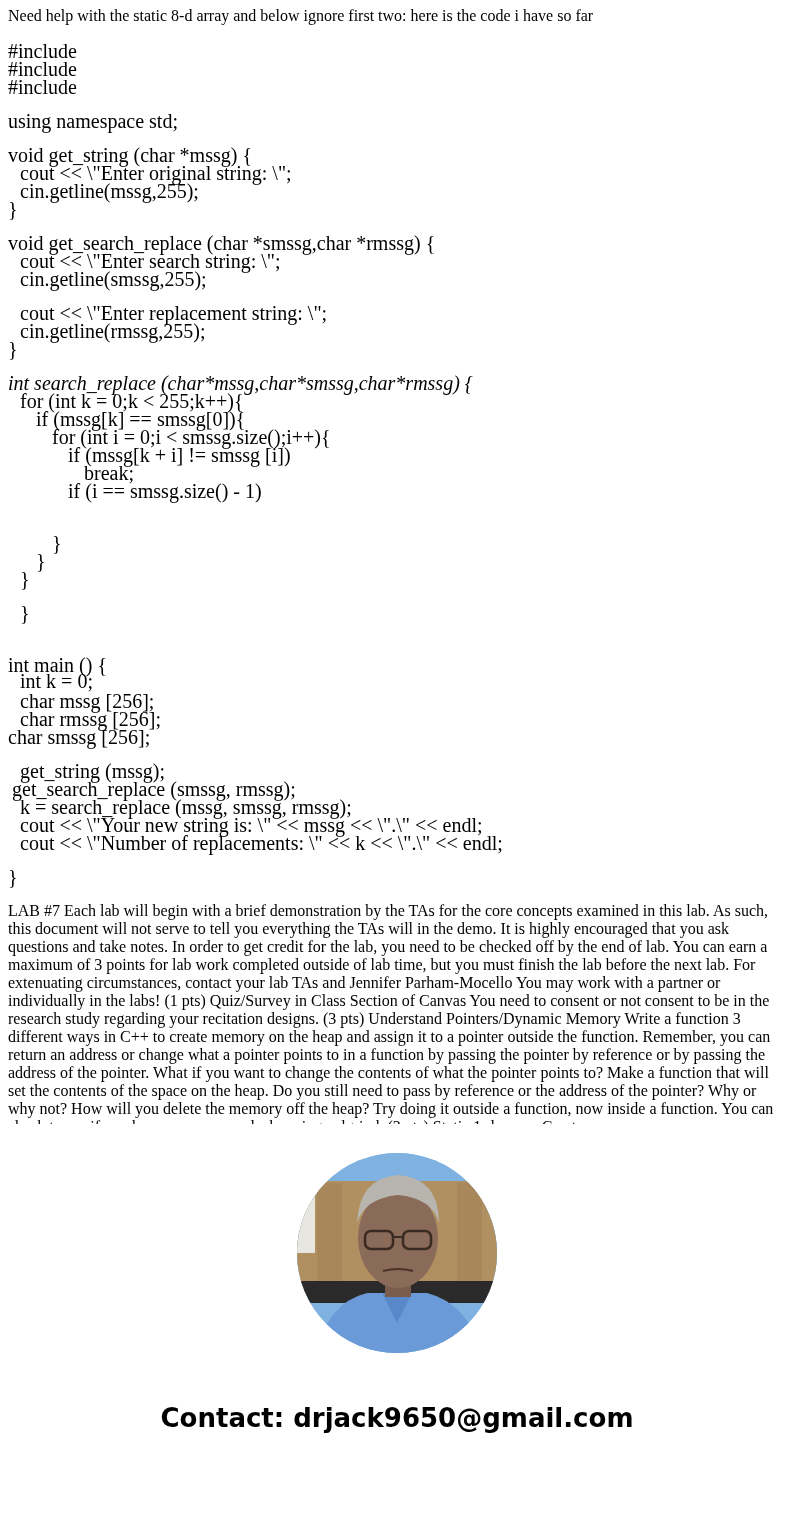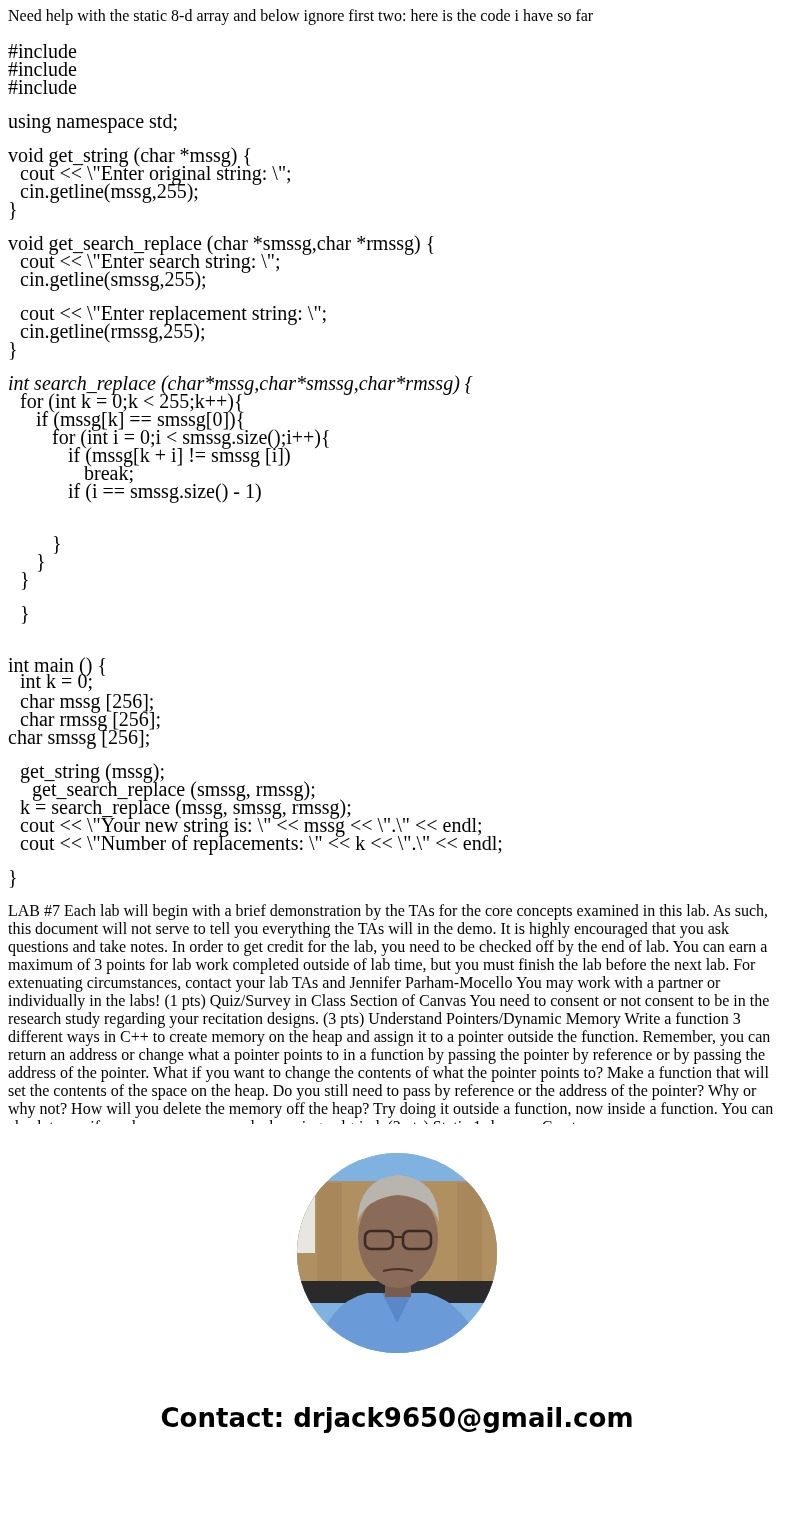--- a/index.html
+++ b/index.html
@@ -87,21 +87,21 @@
     <div class="code-line" style="top: 534px; left: 52px;">}</div>
     <div class="code-line" style="top: 552px; left: 36px;">}</div>
     <div class="code-line" style="top: 570px; left: 20px;">}</div>
     <div class="code-line" style="top: 604px; left: 20px;">}</div>
     <div class="code-line" style="top: 656px; left: 8px;">int main () {</div>
     <div class="code-line" style="top: 660px; left: 20px; margin-top: 12px;">int k = 0;</div>
     <div class="code-line" style="top: 692px; left: 20px;">char mssg [256];</div>
     <div class="code-line" style="top: 710px; left: 20px;">char rmssg [256];</div>
     <div class="code-line" style="top: 728px; left: 8px;">char smssg [256];</div>
     <div class="code-line" style="top: 762px; left: 20px;">get_string (mssg);</div>
-    <div class="code-line" style="top: 780px; left: 32px; text-align: center;">get_search_replace (smssg, rmssg);</div>
+    <div class="code-line" style="top: 780px; left: 12px; text-align: center;">get_search_replace (smssg, rmssg);</div>
     <div class="code-line" style="top: 798px; left: 20px;">k = search_replace (mssg, smssg, rmssg);</div>
     <div class="code-line" style="top: 816px; left: 20px;">cout &lt;&lt; \"Your new string is: \" &lt;&lt; mssg &lt;&lt; \".\" &lt;&lt; endl;</div>
     <div class="code-line" style="top: 834px; left: 20px;">cout &lt;&lt; \"Number of replacements: \" &lt;&lt; k &lt;&lt; \".\" &lt;&lt; endl;</div>
     <div class="code-line" style="top: 868px; left: 8px;">}</div>
   </div>
 
 <div class="lab-text">LAB #7 Each lab will begin with a brief demonstration by the TAs for the core concepts examined in this lab. As such, this document will not serve to tell you everything the TAs will in the demo. It is highly encouraged that you ask questions and take notes. In order to get credit for the lab, you need to be checked off by the end of lab. You can earn a maximum of 3 points for lab work completed outside of lab time, but you must finish the lab before the next lab. For extenuating circumstances, contact your lab TAs and Jennifer Parham-Mocello You may work with a partner or individually in the labs! (1 pts) Quiz/Survey in Class Section of Canvas You need to consent or not consent to be in the research study regarding your recitation designs. (3 pts) Understand Pointers/Dynamic Memory Write a function 3 different ways in C++ to create memory on the heap and assign it to a pointer outside the function. Remember, you can return an address or change what a pointer points to in a function by passing the pointer by reference or by passing the address of the pointer. What if you want to change the contents of what the pointer points to? Make a function that will set the contents of the space on the heap. Do you still need to pass by reference or the address of the pointer? Why or why not? How will you delete the memory off the heap? Try doing it outside a function, now inside a function. You can check to see if you have any memory leaks using valgrind. (3 pts) Static 1-d arrays Create</div>
 
 <div class="avatar">
   <svg width="200" height="200" viewBox="0 0 200 200">

